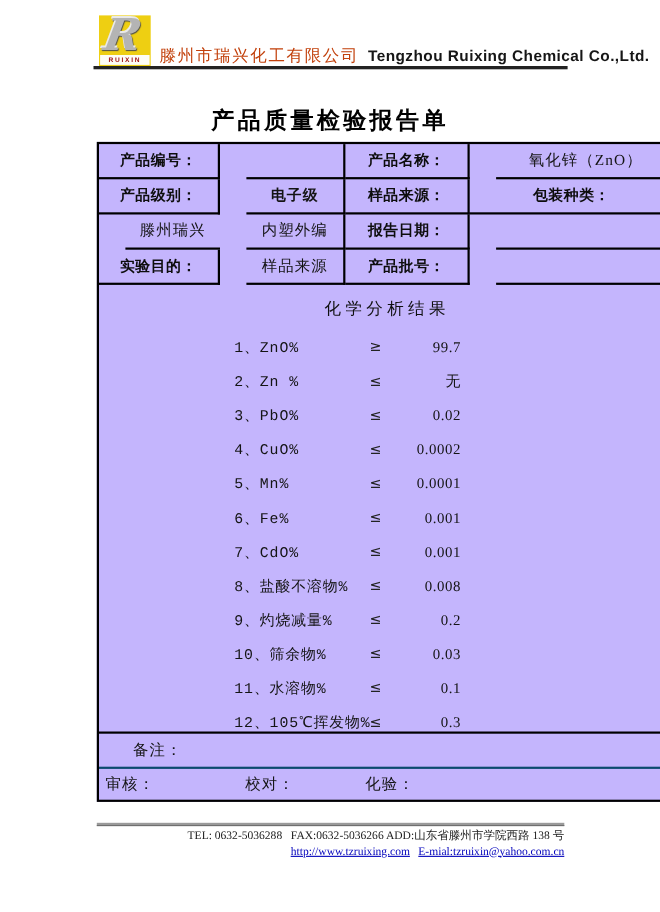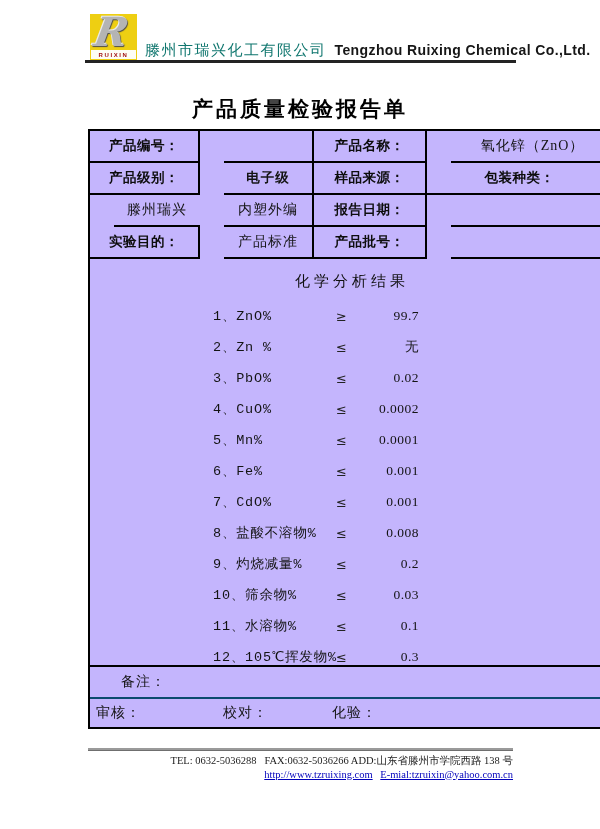--- a/index.html
+++ b/index.html
@@ -28,21 +28,21 @@
   .logo-brand {
     font-family:"Liberation Sans", sans-serif; font-weight:bold;
     font-size:6px; letter-spacing:1.6px; color:var(--brand-red,#A01313);
   }
   .company-line {
     position:absolute; left:145px; top:41px; width:372px;
     display:flex; align-items:baseline; white-space:nowrap;
   }
   .company-cn {
     font-family:"Liberation Serif", serif; font-size:15px;
-    letter-spacing:1.5px; color:#0f766e;
+    letter-spacing:1.5px; color:#c2410c;
   }
   .company-en {
     font-family:"Liberation Sans", sans-serif; font-weight:bold;
     font-size:14px; letter-spacing:0.4px; color:#161616; margin-left:8px;
   }
   .header-rule {
     position:absolute; left:85px; top:60px; width:431px; height:3px;
     background:#232323;
   }
 
@@ -165,21 +165,21 @@
       <div class="igcell val bold">电子级</div>
       <div class="igcell lbl">样品来源：</div>
       <div class="igcell lbl">包装种类：</div>
 
       <div class="igcell last val">滕州瑞兴</div>
       <div class="igcell val">内塑外编</div>
       <div class="igcell lbl">报告日期：</div>
       <div class="igcell last val"></div>
 
       <div class="igcell lbl">实验目的：</div>
-      <div class="igcell val">产品标准</div>
+      <div class="igcell val">样品来源</div>
       <div class="igcell lbl">产品批号：</div>
       <div class="igcell last val"></div>
     </div>
 
     <div class="chem-section">
       <div class="chem-title">化学分析结果</div>
       <div class="an-rows">
           <div class="an-row">
             <span class="an-name">1、ZnO%</span>
             <span class="an-op">≥</span>

